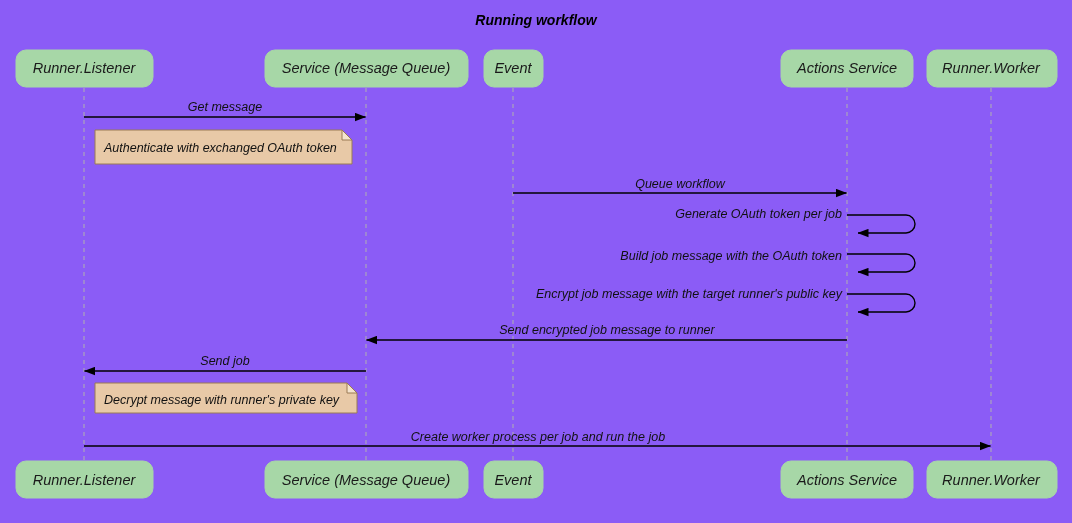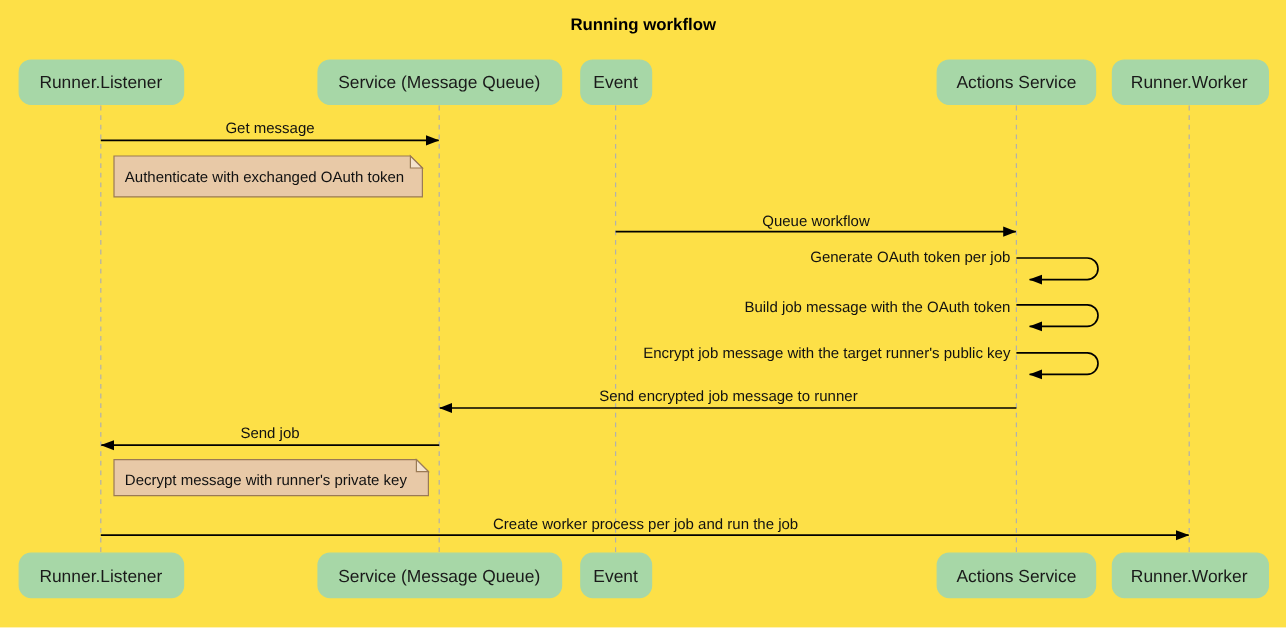--- a/index.html
+++ b/index.html
@@ -8,22 +8,23 @@
     background: #ffffff;
   }
   body {
     font-family: "Liberation Sans", sans-serif;
     -webkit-font-smoothing: antialiased;
   }
   #canvas {
     position: relative;
     width: 1072px;
     height: 523px;
-    background: #fde047;
+    background: #8b5cf6;
     overflow: hidden;
+    font-style: italic;
   }
   #diagram-svg {
     position: absolute;
     left: 0;
     top: 0;
     width: 1072px;
     height: 523px;
   }
   .title-text {
     font-family: "Liberation Sans", sans-serif;

